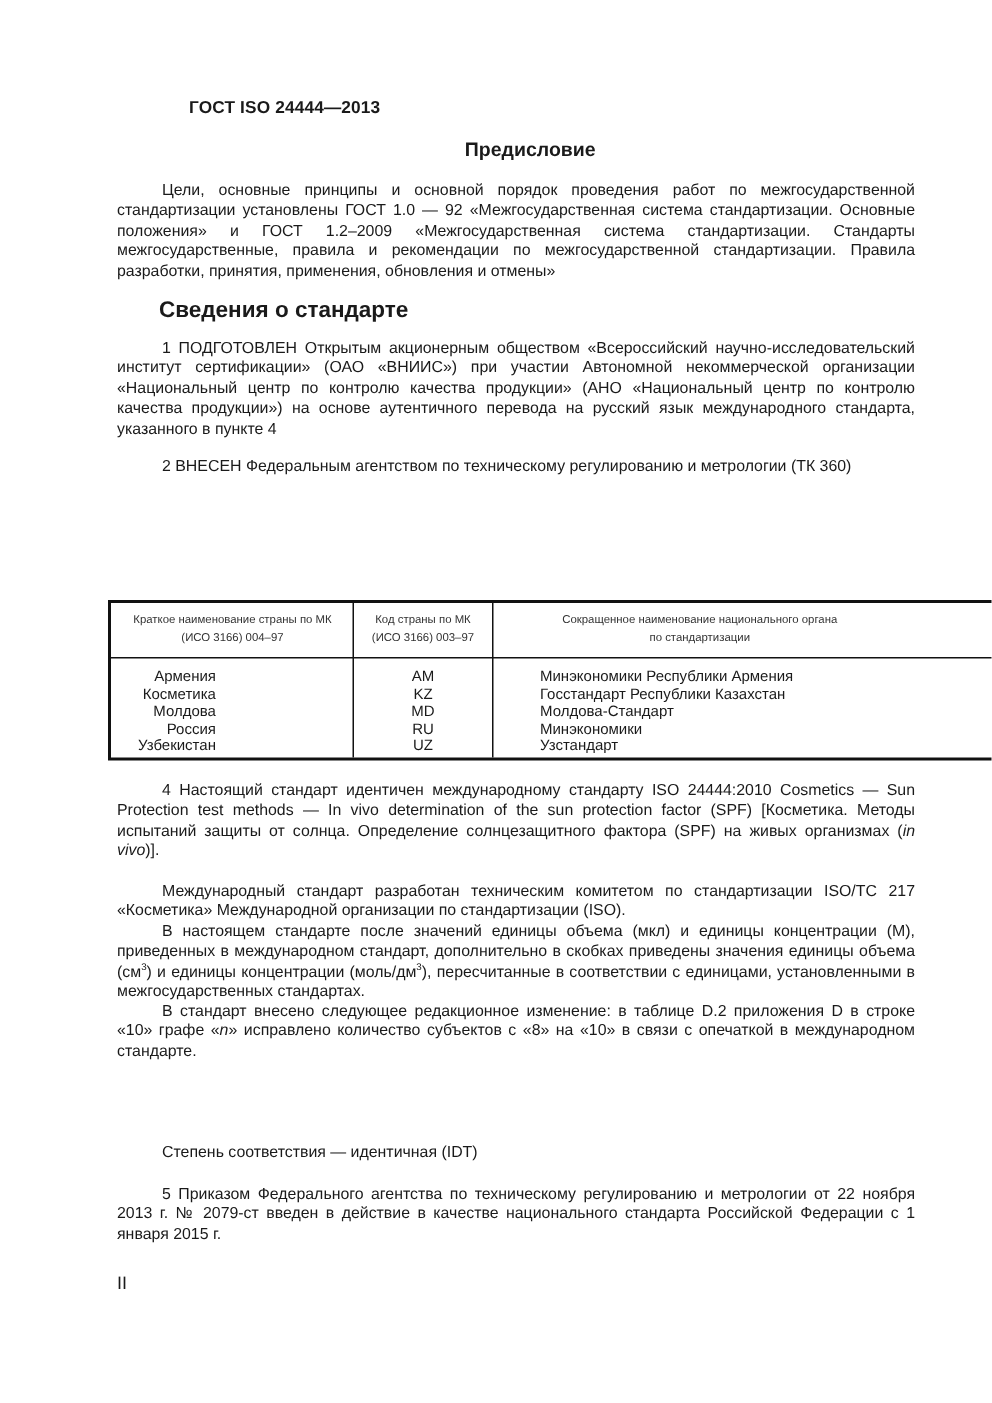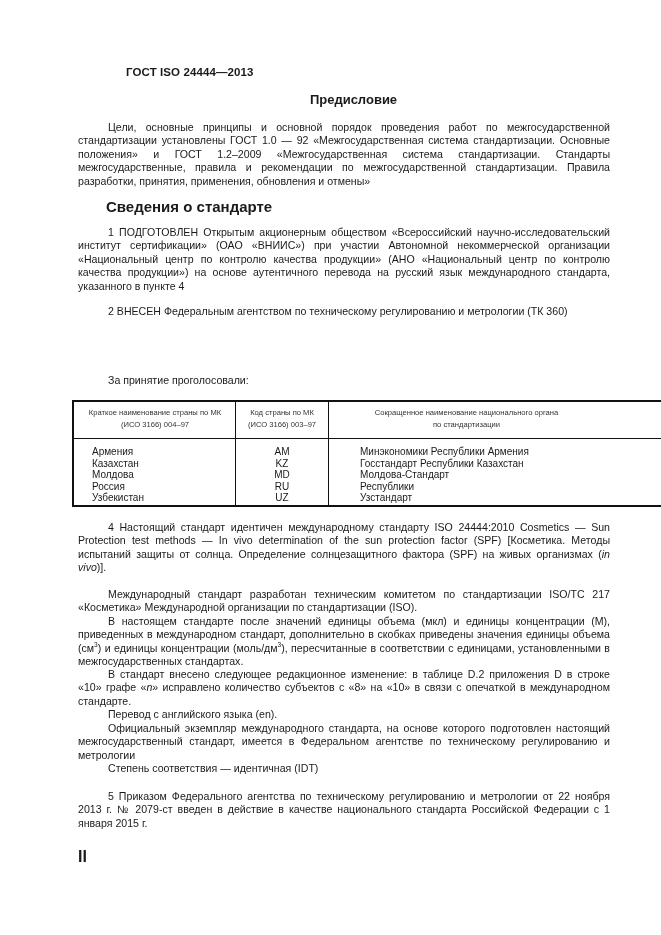--- a/index.html
+++ b/index.html
@@ -10,21 +10,21 @@
   .title { position: absolute; left: 0; width: 661px; top: 92px; text-align: center; font-size: 13px; font-weight: bold; padding-left: 46px; box-sizing: border-box; }
   .para { position: absolute; left: 78px; width: 532px; font-size: 10.6px; line-height: 13.4px; text-align: justify; }
   .para .ind { display: inline-block; width: 30px; }
   .sub { position: absolute; left: 106px; top: 198px; font-size: 15px; font-weight: bold; }
   .tbl { position: absolute; left: 72px; top: 400px; width: 610px; height: 107px; border: 2px solid #111; box-sizing: border-box; }
   .tbl .hrow { position: absolute; left: 0; top: 0; width: 100%; height: 37px; border-bottom: 1.5px solid #111; box-sizing: border-box; }
   .tbl .vline { position: absolute; top: 0; bottom: 0; width: 0; border-left: 1.5px solid #111; }
   .tbl .hcell { position: absolute; top: 5px; font-size: 7.6px; line-height: 12px; text-align: center; color: #333; }
   .tbl .col { position: absolute; top: 44px; font-size: 10px; line-height: 11.6px; }
   .tbl .col div { white-space: nowrap; }
-  .footer { position: absolute; left: 78px; top: 848px; font-size: 16px; font-weight: bold; }
+  .footer { position: absolute; left: 78px; top: 848px; font-size: 12px; font-weight: normal; }
   sup { font-size: 6.5px; line-height: 0; vertical-align: super; }
   em { font-style: italic; }
 </style>
 </head>
 <body>
 
 <div class="page">
 
   <div class="hdr">ГОСТ ISO 24444—2013</div>
 
@@ -32,64 +32,61 @@
 
   <div class="para" style="top:121px;"><span class="ind"></span><span>Цели, основные принципы и основной порядок проведения работ по межгосударственной стандартизации установлены ГОСТ 1.0 — 92 «Межгосударственная система стандартизации. Основные положения» и ГОСТ 1.2–2009 «Межгосударственная система стандартизации. Стандарты межгосударственные, правила и рекомендации по межгосударственной стандартизации. Правила разработки, принятия, применения, обновления и отмены»</span></div>
 
   <div class="sub">Сведения о стандарте</div>
 
   <div class="para" style="top:226px;"><span class="ind"></span><span>1 ПОДГОТОВЛЕН Открытым акционерным обществом «Всероссийский научно-исследовательский институт сертификации» (ОАО «ВНИИС») при участии Автономной некоммерческой организации «Национальный центр по контролю качества продукции» (АНО «Национальный центр по контролю качества продукции») на основе аутентичного перевода на русский язык международного стандарта, указанного в пункте 4</span></div>
 
   <div class="para" style="top:305px;"><span class="ind"></span><span>2 ВНЕСЕН Федеральным агентством по техническому регулированию и метрологии (ТК 360)</span></div>
 
 
-  <div class="para" style="top:374px;"><span class="ind"></span><span>За принятие проголосовали:</span></div>
 
   <div class="tbl">
     <div class="hrow"></div>
     <div class="vline" style="left:161px;"></div>
     <div class="vline" style="left:254px;"></div>
 
     <div class="hcell" style="left:6px; width:150px;">Краткое наименование страны по МК (ИСО 3166) 004–97</div>
     <div class="hcell" style="left:166px; width:84px;">Код страны по МК (ИСО 3166) 003–97</div>
     <div class="hcell" style="left:300px; width:185px;">Сокращенное наименование национального органа по стандартизации</div>
 
-    <div class="col" style="left:18px;">
+    <div class="col" style="left:18px;text-align:right;">
       <div>Армения</div>
-      <div>Казахстан</div>
+      <div>Косметика</div>
       <div>Молдова</div>
       <div>Россия</div>
       <div>Узбекистан</div>
     </div>
     <div class="col" style="left:162px; width:92px; text-align:center;">
       <div>AM</div>
       <div>KZ</div>
       <div>MD</div>
       <div>RU</div>
       <div>UZ</div>
     </div>
     <div class="col" style="left:286px;">
       <div>Минэкономики Республики Армения</div>
       <div>Госстандарт Республики Казахстан</div>
       <div>Молдова-Стандарт</div>
-      <div>Республики</div>
+      <div>Минэкономики</div>
       <div>Узстандарт</div>
     </div>
   </div>
 
   <div class="para" style="top:521px;"><span class="ind"></span><span>4 Настоящий стандарт идентичен международному стандарту ISO 24444:2010 Cosmetics — Sun Protection test methods — In vivo determination of the sun protection factor (SPF) [Косметика. Методы испытаний защиты от солнца. Определение солнцезащитного фактора (SPF) на живых организмах (</span><em>in vivo</em><span>)].</span></div>
 
   <div class="para" style="top:588px;"><span class="ind"></span><span>Международный стандарт разработан техническим комитетом по стандартизации ISO/TC 217 «Косметика» Международной организации по стандартизации (ISO).</span></div>
 
   <div class="para" style="top:615px;"><span class="ind"></span><span>В настоящем стандарте после значений единицы объема (мкл) и единицы концентрации (М), приведенных в международном стандарт, дополнительно в скобках приведены значения единицы объема (см</span><sup>3</sup><span>) и единицы концентрации (моль/дм</span><sup>3</sup><span>), пересчитанные в соответствии с единицами, установленными в межгосударственных стандартах.</span></div>
 
   <div class="para" style="top:668px;"><span class="ind"></span><span>В стандарт внесено следующее редакционное изменение: в таблице D.2 приложения D в строке «10» графе «</span><em>n</em><span>» исправлено количество субъектов с «8» на «10» в связи с опечаткой в международном стандарте.</span></div>
 
-  <div class="para" style="top:708px;"><span class="ind"></span><span>Перевод с английского языка (en).</span></div>
 
-  <div class="para" style="top:722px;"><span class="ind"></span><span>Официальный экземпляр международного стандарта, на основе которого подготовлен настоящий межгосударственный стандарт, имеется в Федеральном агентстве по техническому регулированию и метрологии</span></div>
 
   <div class="para" style="top:762px;"><span class="ind"></span><span>Степень соответствия — идентичная (IDT)</span></div>
 
   <div class="para" style="top:790px;"><span class="ind"></span><span>5 Приказом Федерального агентства по техническому регулированию и метрологии от 22 ноября 2013 г. № 2079-ст введен в действие в качестве национального стандарта Российской Федерации с 1 января 2015 г.</span></div>
 
   <div class="footer">II</div>
 </div>
 
 </body></html>

